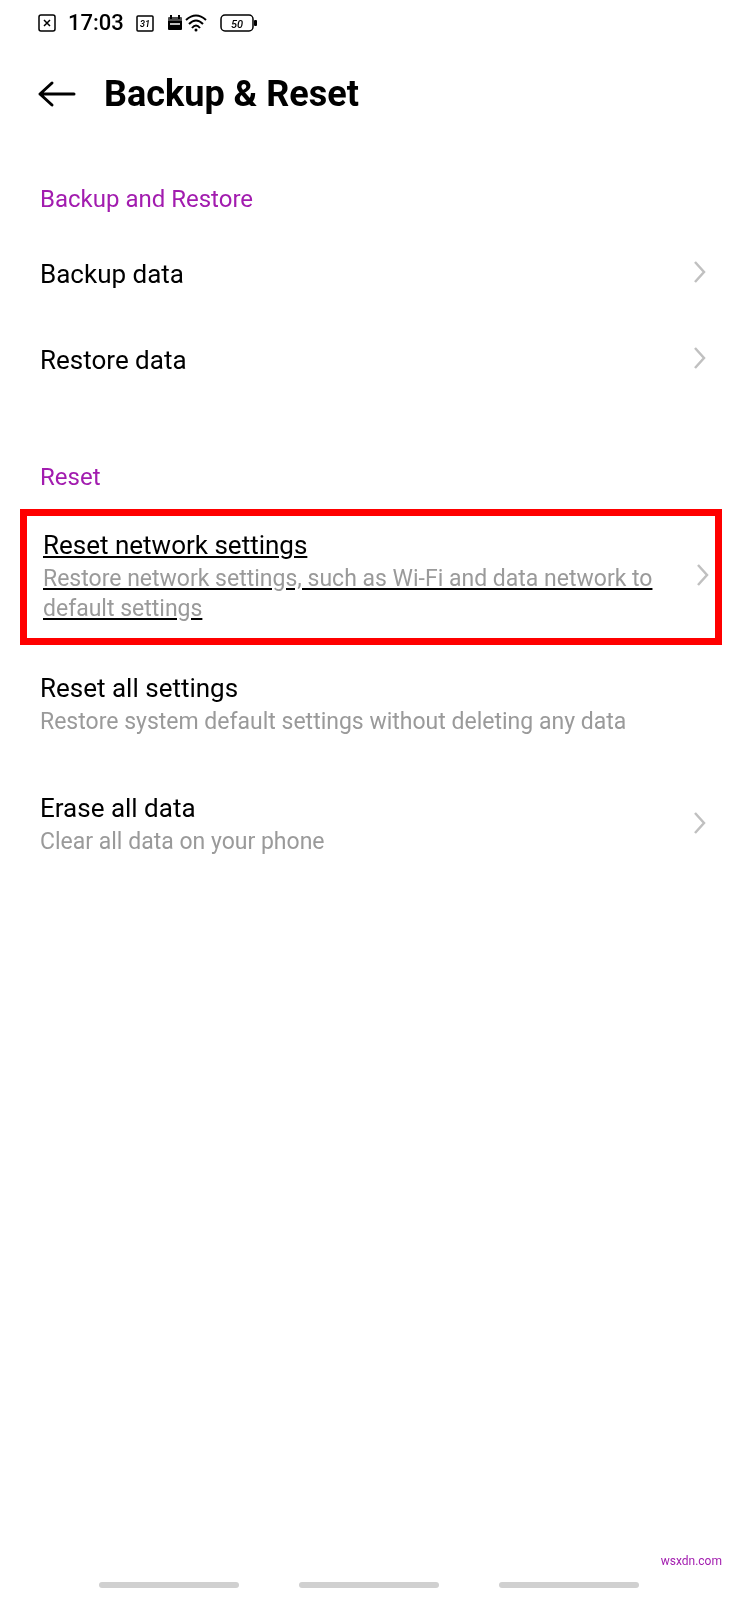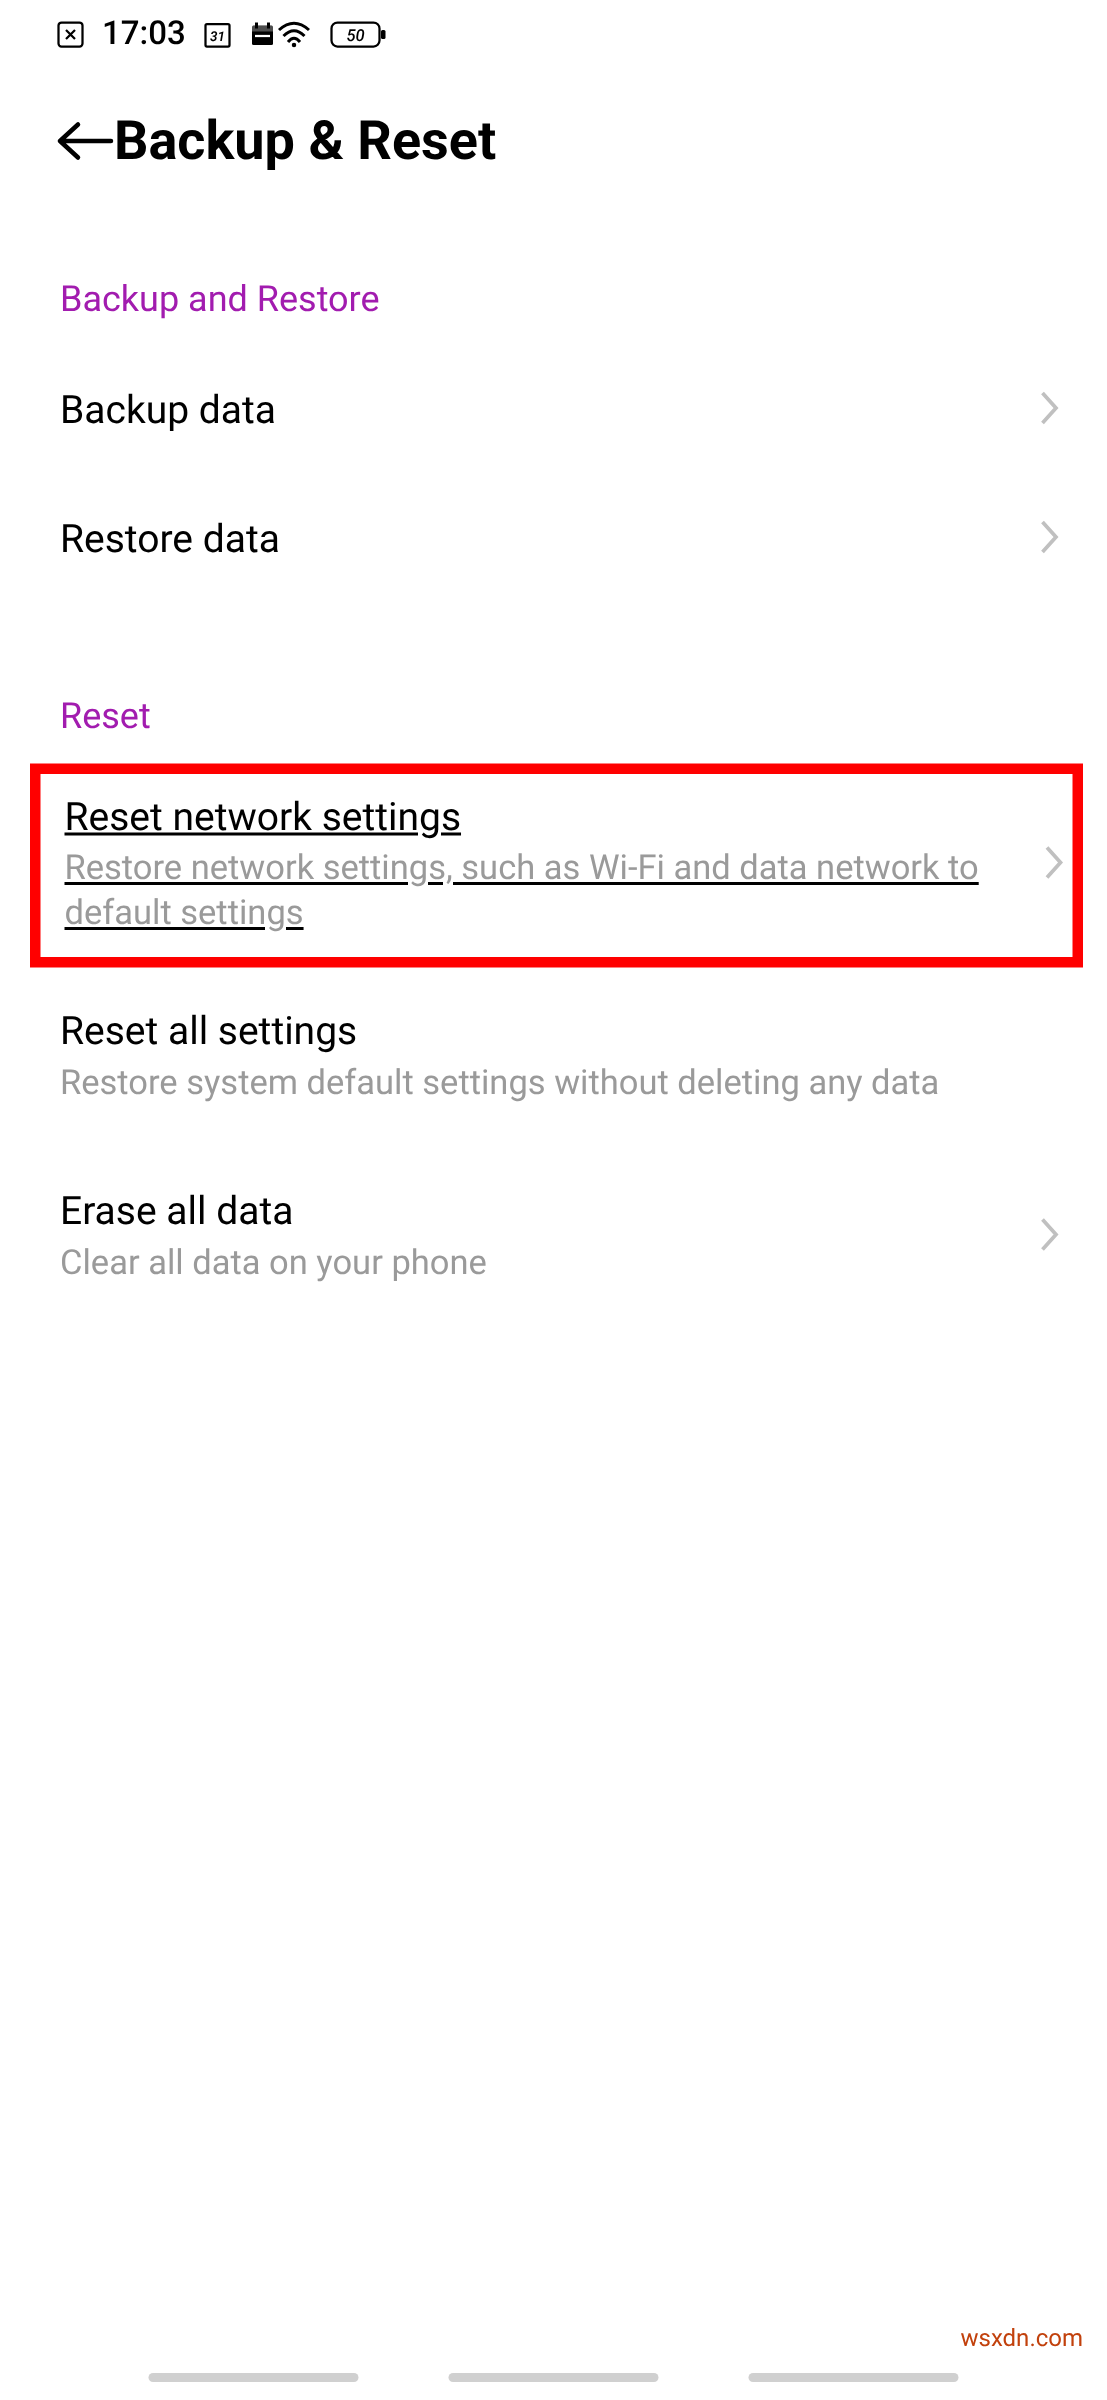--- a/index.html
+++ b/index.html
@@ -31,20 +31,21 @@
     }
     .status-right {
       display: flex;
       align-items: center;
       gap: 12px;
     }
     .header {
       display: flex;
       align-items: center;
       padding: 30px 27px 30px 36px;
+      gap: 28px;
     }
     .back-arrow {
       display: flex;
       align-items: center;
     }
     .page-title {
       font-size: 36px;
       font-weight: 700;
       color: #000;
     }
@@ -106,22 +107,22 @@
     .nav-pill {
       width: 140px;
       height: 6px;
       background: #d0d0d0;
       border-radius: 3px;
     }
     .watermark {
       position: absolute;
       bottom: 32px;
       right: 16px;
-      font-size: 16px;
-      color: #c2410c;
+      font-size: 12px;
+      color: #a21caf;
     }
     .icon-box {
       display: inline-flex;
       align-items: center;
       justify-content: center;
       font-style: italic;
     }
     .status-time {
       font-size: 22px;
       font-weight: 500;

